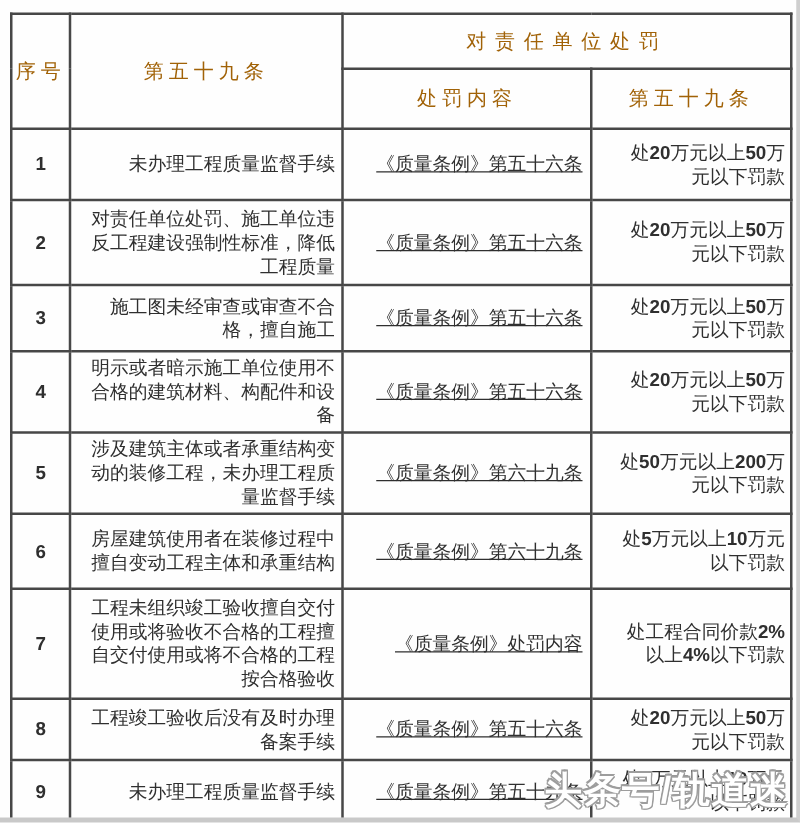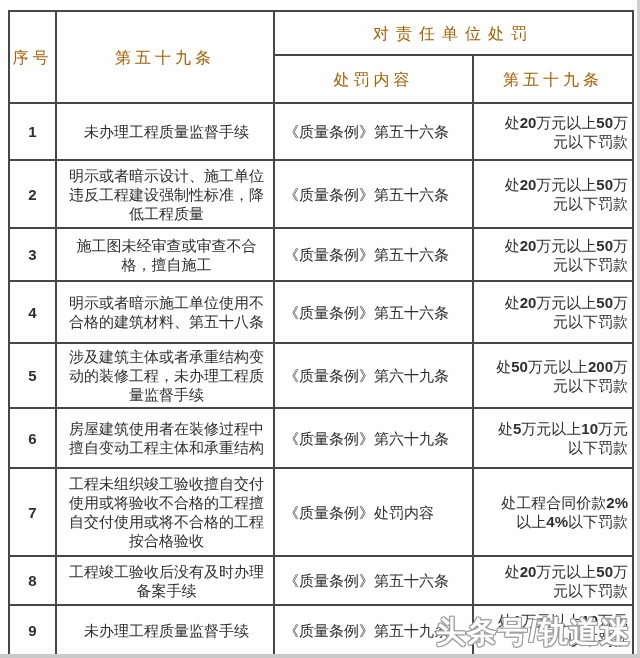--- a/index.html
+++ b/index.html
@@ -51,22 +51,22 @@
   tbody tr:nth-child(5) { height: 62px; }
   tbody tr:nth-child(6) { height: 60px; }
   tbody tr:nth-child(7) { height: 88px; }
   tbody tr:nth-child(8) { height: 49px; }
   tbody tr:nth-child(9) { height: 50px; }
   td.no-cell {
     text-align: center;
     font-weight: 700;
     font-size: 15px;
   }
-  td.item-cell  { text-align: center; padding-left: 8px; padding-right: 5px; }
-  td.basis-cell { text-align: left; padding-left: 9px; }
+  td.item-cell  { text-align: right; padding-left: 8px; padding-right: 5px; }
+  td.basis-cell { text-align: right; padding-left: 9px; text-decoration: underline; }
   td.content-cell { text-align: right; padding-left: 22px; padding-right: 4px; margin-top: 44px; }
   td.content-cell b { font-weight: 700; }
   .watermark {
     position: absolute;
     right: 6px;
     bottom: 1px;
     font-size: 30px;
     font-weight: 700;
     letter-spacing: 1px;
     white-space: nowrap;
@@ -103,33 +103,33 @@
     </thead>
     <tbody>
       <tr>
         <td class="no-cell">1</td>
         <td class="item-cell">未办理工程质量监督手续</td>
         <td class="basis-cell">《质量条例》第五十六条</td>
         <td class="content-cell boldnums">处<b>20</b>万元以上<b>50</b>万元以下罚款</td>
       </tr>
       <tr>
         <td class="no-cell">2</td>
-        <td class="item-cell">明示或者暗示设计、施工单位违反工程建设强制性标准，降低工程质量</td>
+        <td class="item-cell">对责任单位处罚、施工单位违反工程建设强制性标准，降低工程质量</td>
         <td class="basis-cell">《质量条例》第五十六条</td>
         <td class="content-cell boldnums">处<b>20</b>万元以上<b>50</b>万元以下罚款</td>
       </tr>
       <tr>
         <td class="no-cell">3</td>
         <td class="item-cell">施工图未经审查或审查不合格，擅自施工</td>
         <td class="basis-cell">《质量条例》第五十六条</td>
         <td class="content-cell boldnums">处<b>20</b>万元以上<b>50</b>万元以下罚款</td>
       </tr>
       <tr>
         <td class="no-cell">4</td>
-        <td class="item-cell">明示或者暗示施工单位使用不合格的建筑材料、第五十八条</td>
+        <td class="item-cell">明示或者暗示施工单位使用不合格的建筑材料、构配件和设备</td>
         <td class="basis-cell">《质量条例》第五十六条</td>
         <td class="content-cell boldnums">处<b>20</b>万元以上<b>50</b>万元以下罚款</td>
       </tr>
       <tr>
         <td class="no-cell">5</td>
         <td class="item-cell">涉及建筑主体或者承重结构变动的装修工程，未办理工程质量监督手续</td>
         <td class="basis-cell">《质量条例》第六十九条</td>
         <td class="content-cell boldnums">处<b>50</b>万元以上<b>200</b>万元以下罚款</td>
       </tr>
       <tr>

